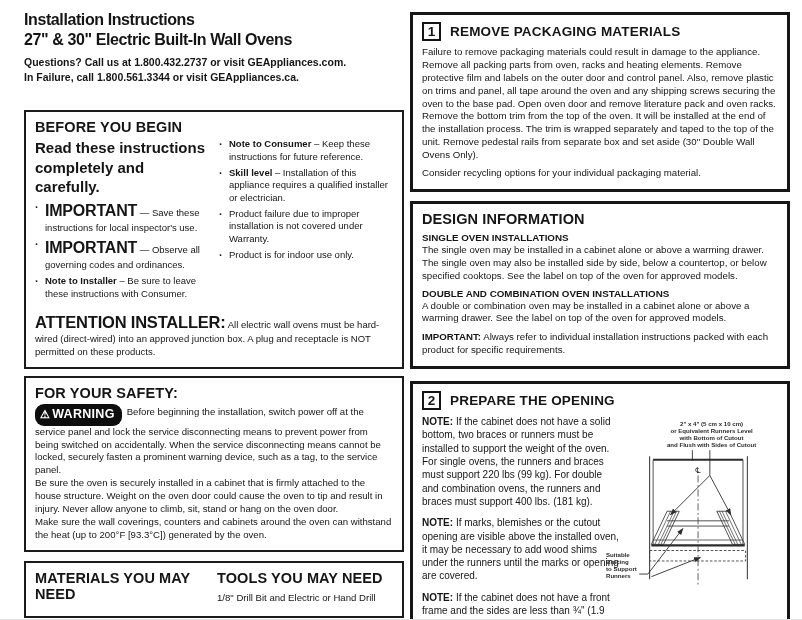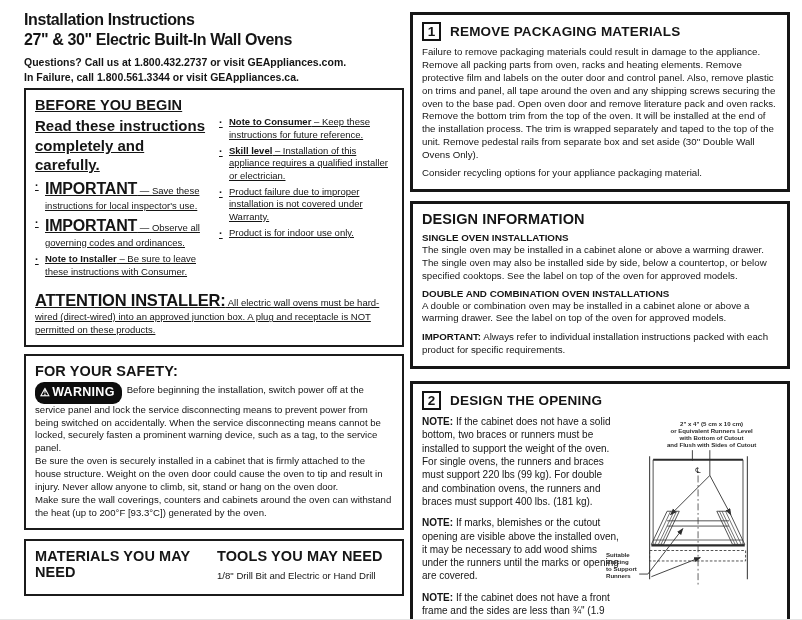--- a/index.html
+++ b/index.html
@@ -19,21 +19,21 @@
   
   .doc-title { font-size: 16px; font-weight: bold; letter-spacing: -0.4px; line-height: 1.22; }
   .contact { margin-top: 6px; font-size: 10.5px; font-weight: bold; line-height: 1.4; }
 
   
   .box { border: 2px solid #1b1b1b; padding: 7px 9px 9px 9px; background: #fff; }
   .col-right .box { border-width: 3px; border-color: #161616; }
   .box h2 { font-size: 14.5px; font-weight: bold; letter-spacing: 0.1px; margin-bottom: 3px; }
 
   
-  #byb { margin-top: 4px; text-decoration: underline; }
+  #byb { margin-top: 26px; }
   .two-col { display: flex; gap: 10px; }
   .two-col > div { flex: 1; }
   .intro { font-size: 15px; font-weight: bold; line-height: 1.3; margin-bottom: 4px; }
   .bullet { display: flex; margin-bottom: 4px; }
   .bullet .bm { width: 10px; flex: none; font-weight: bold; font-size: 11px; line-height: 1.2; }
   .bullet .bm::before { content: "·"; }
   .bullet .bt { flex: 1; font-size: 9.5px; line-height: 1.3; }
   .lead-big { font-size: 16px; font-weight: bold; letter-spacing: -0.2px; }
   .lead-bold { font-weight: bold; }
   .attention { margin-top: 8px; font-size: 9.5px; line-height: 1.3; }
@@ -165,36 +165,36 @@
 </div>
 
 <div class="col col-right">
 
   <div class="box" id="step1">
     <div class="step-head">
       <span class="num-badge">1</span>
       <h2>REMOVE PACKAGING MATERIALS</h2>
     </div>
     <p class="body-txt">Failure to remove packaging materials could result in damage to the appliance. Remove all packing parts from oven, racks and heating elements. Remove protective film and labels on the outer door and control panel. Also, remove plastic on trims and panel, all tape around the oven and any shipping screws securing the oven to the base pad. Open oven door and remove literature pack and oven racks. Remove the bottom trim from the top of the oven. It will be installed at the end of the installation process. The trim is wrapped separately and taped to the top of the unit. Remove pedestal rails from separate box and set aside (30" Double Wall Ovens Only).</p>
-    <p class="body-txt">Consider recycling options for your appliance packaging material.</p>
+    <p class="body-txt">Consider recycling options for your individual packaging material.</p>
   </div>
 
   <div class="box" id="design">
     <h2>DESIGN INFORMATION</h2>
     <h3>SINGLE OVEN INSTALLATIONS</h3>
     <p class="body-txt">The single oven may be installed in a cabinet alone or above a warming drawer. The single oven may also be installed side by side, below a countertop, or below specified cooktops. See the label on top of the oven for approved models.</p>
     <h3>DOUBLE AND COMBINATION OVEN INSTALLATIONS</h3>
     <p class="body-txt">A double or combination oven may be installed in a cabinet alone or above a warming drawer. See the label on top of the oven for approved models.</p>
     <p class="body-txt imp"><b>IMPORTANT:</b><span> Always refer to individual installation instructions packed with each product for specific requirements.</span></p>
   </div>
 
   <div class="box" id="step2">
     <div class="step-head">
       <span class="num-badge">2</span>
-      <h2>DESIGN THE OPENING</h2>
+      <h2>PREPARE THE OPENING</h2>
     </div>
     <div class="step2-body">
       <div class="notes">
         <p><b>NOTE:</b><span> If the cabinet does not have a solid bottom, two braces or runners must be installed to support the weight of the oven. For single ovens, the runners and braces must support 220 lbs (99 kg). For double and combination ovens, the runners and braces must support 400 lbs. (181 kg).</span></p>
         <p><b>NOTE:</b><span> If marks, blemishes or the cutout opening are visible above the installed oven, it may be necessary to add wood shims under the runners until the marks or opening are covered.</span></p>
         <p><b>NOTE:</b><span> If the cabinet does not have a front frame and the sides are less than ¾" (1.9 cm) thick, shim both sides equally to establish the cutout width.</span></p>
       </div>
       <div class="diagram-wrap">
         <svg width="178" height="178" viewBox="0 0 204 204">
           <defs>

